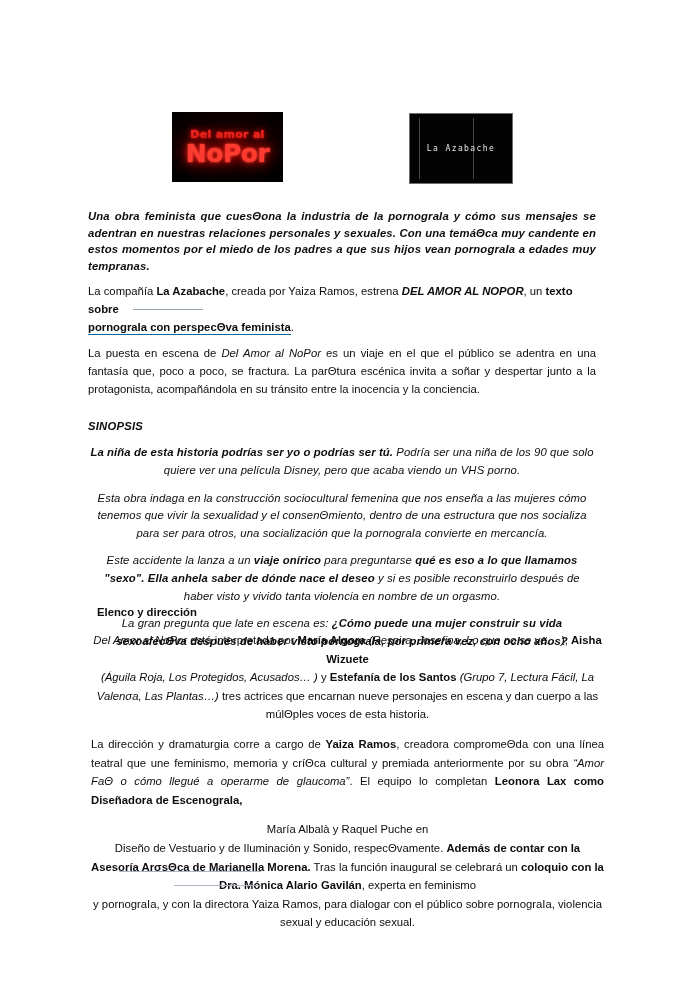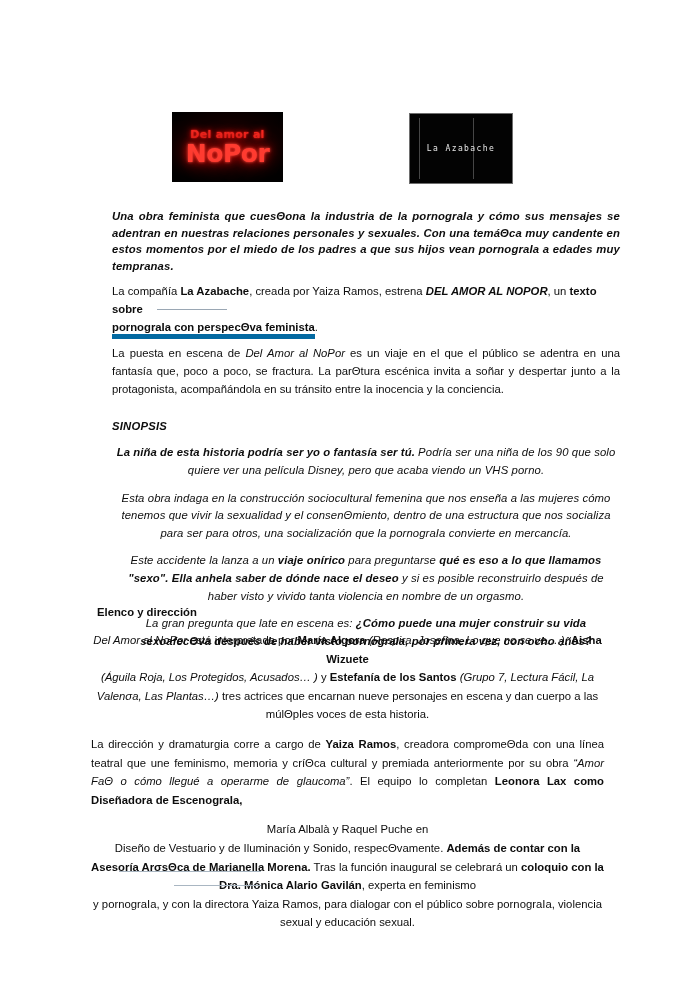--- a/index.html
+++ b/index.html
@@ -51,21 +51,21 @@
   .az-vline.b { left:63px; }
   .az-text {
     position:absolute; left:0; right:0; top:30px;
     text-align:center;
     font-family:"DejaVu Sans Mono", monospace;
     font-size:8px; letter-spacing:1.4px;
     color:#e8e8e8;
   }
 
   
-  .body-col { position:absolute; left:112px; top:208px; width:508px; }
+  .body-col { position:absolute; left:88px; top:208px; width:508px; }
 
   p { margin:0; }
 
   .lead {
     font-style:italic; font-weight:bold;
     font-size:11.3px; line-height:16.6px;
     text-align:justify;
     letter-spacing:0.15px;
   }
 
@@ -73,21 +73,21 @@
     font-size:11.3px; line-height:18px;
     text-align:justify;
     margin-top:8px;
   }
   .para.tight { text-align:left; }
 
   b, .b { font-weight:bold; }
   i, .i { font-style:italic; }
   .bi { font-weight:bold; font-style:italic; }
 
-  .uline { border-bottom:5px solid #0369a1; padding-bottom:1px; }
+  .uline { border-bottom:1px solid #0369a1; padding-bottom:1px; }
 
   
   .tailrule {
     display:inline-block; width:70px; height:0;
     border-bottom:1px solid #9aa7b4;
     vertical-align:3px; margin-left:14px;
   }
 
   
   .sinopsis-title {
@@ -153,21 +153,21 @@
       <b class="uline">pornograIa con perspecΘva feminista</b><span>.</span>
     </p>
 
     <p class="para">
       <span>La puesta en escena de </span><i>Del Amor al NoPor</i><span> es un viaje en el que el público se adentra en una fantasía que, poco a poco, se fractura. La parΘtura escénica invita a soñar y despertar junto a la protagonista, acompañándola en su tránsito entre la inocencia y la conciencia.</span>
     </p>
 
     <p class="sinopsis-title">SINOPSIS</p>
 
     <p class="syn">
-      <b>La niña de esta historia podría ser yo o fantasía ser tú.</b><span> Podría ser una niña de los 90 que solo quiere ver una película Disney, pero que acaba viendo un VHS porno.</span>
+      <b>La niña de esta historia podrías ser yo o podrías ser tú.</b><span> Podría ser una niña de los 90 que solo quiere ver una película Disney, pero que acaba viendo un VHS porno.</span>
     </p>
 
     <p class="syn g2">Esta obra indaga en la construcción sociocultural femenina que nos enseña a las mujeres cómo tenemos que vivir la sexualidad y el consenΘmiento, dentro de una estructura que nos socializa para ser para otros, una socialización que la pornograIa convierte en mercancía.</p>
 
     <p class="syn g2">
       <span>Este accidente la lanza a un </span><b>viaje onírico</b><span> para preguntarse </span><b>qué es eso a lo que llamamos "sexo". Ella anhela saber de dónde nace el deseo</b><span> y si es posible reconstruirlo después de haber visto y vivido tanta violencia en nombre de un orgasmo.</span>
     </p>
 
     <p class="syn g2">
       <span>La gran pregunta que late en escena es: </span><b>¿Cómo puede una mujer construir su vida sexoafecΘva después de haber visto pornograIa, por primera vez, con ocho años?</b>

